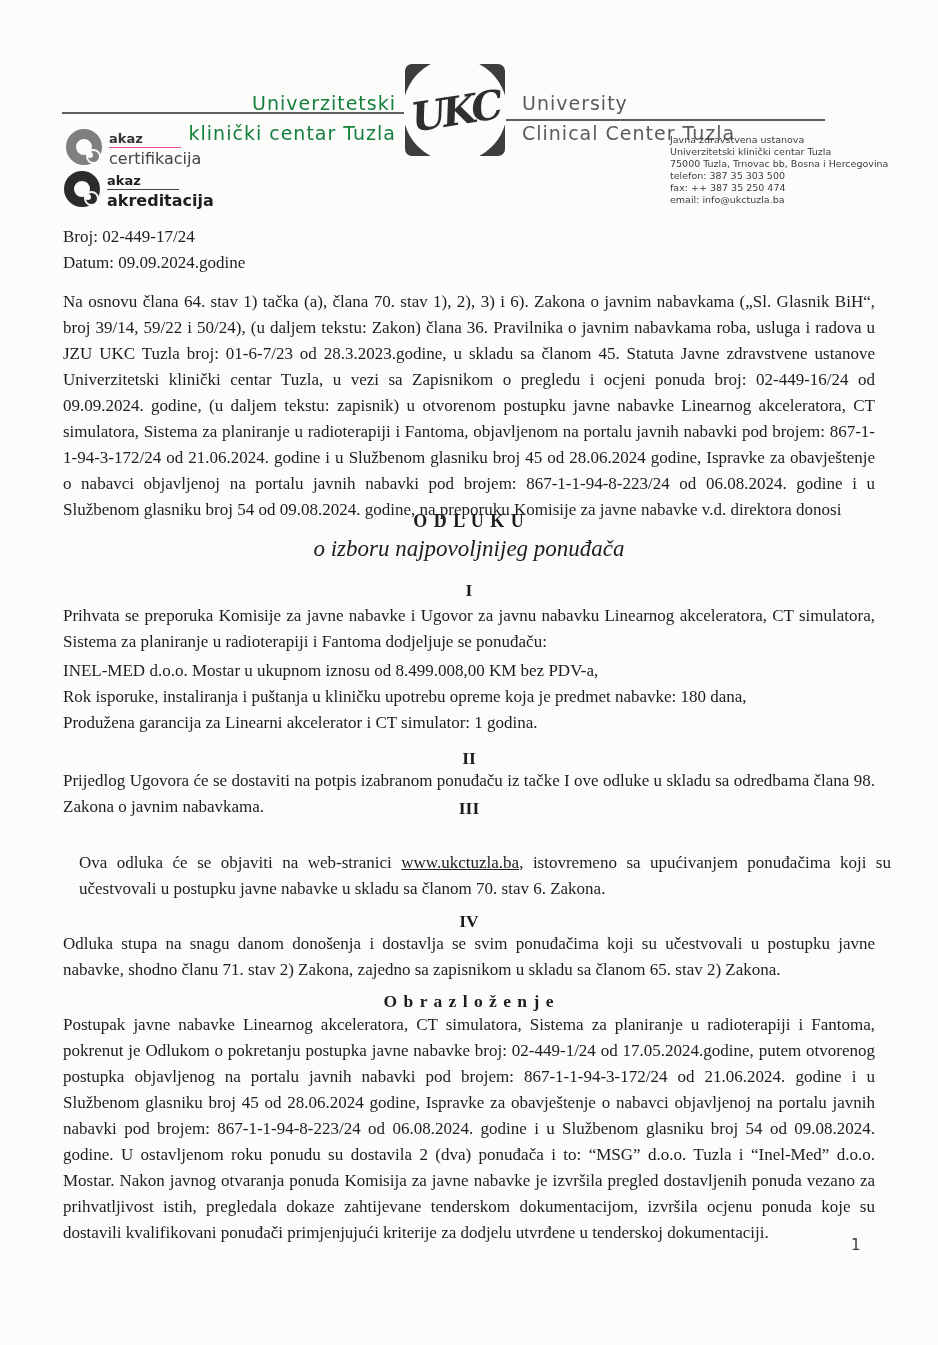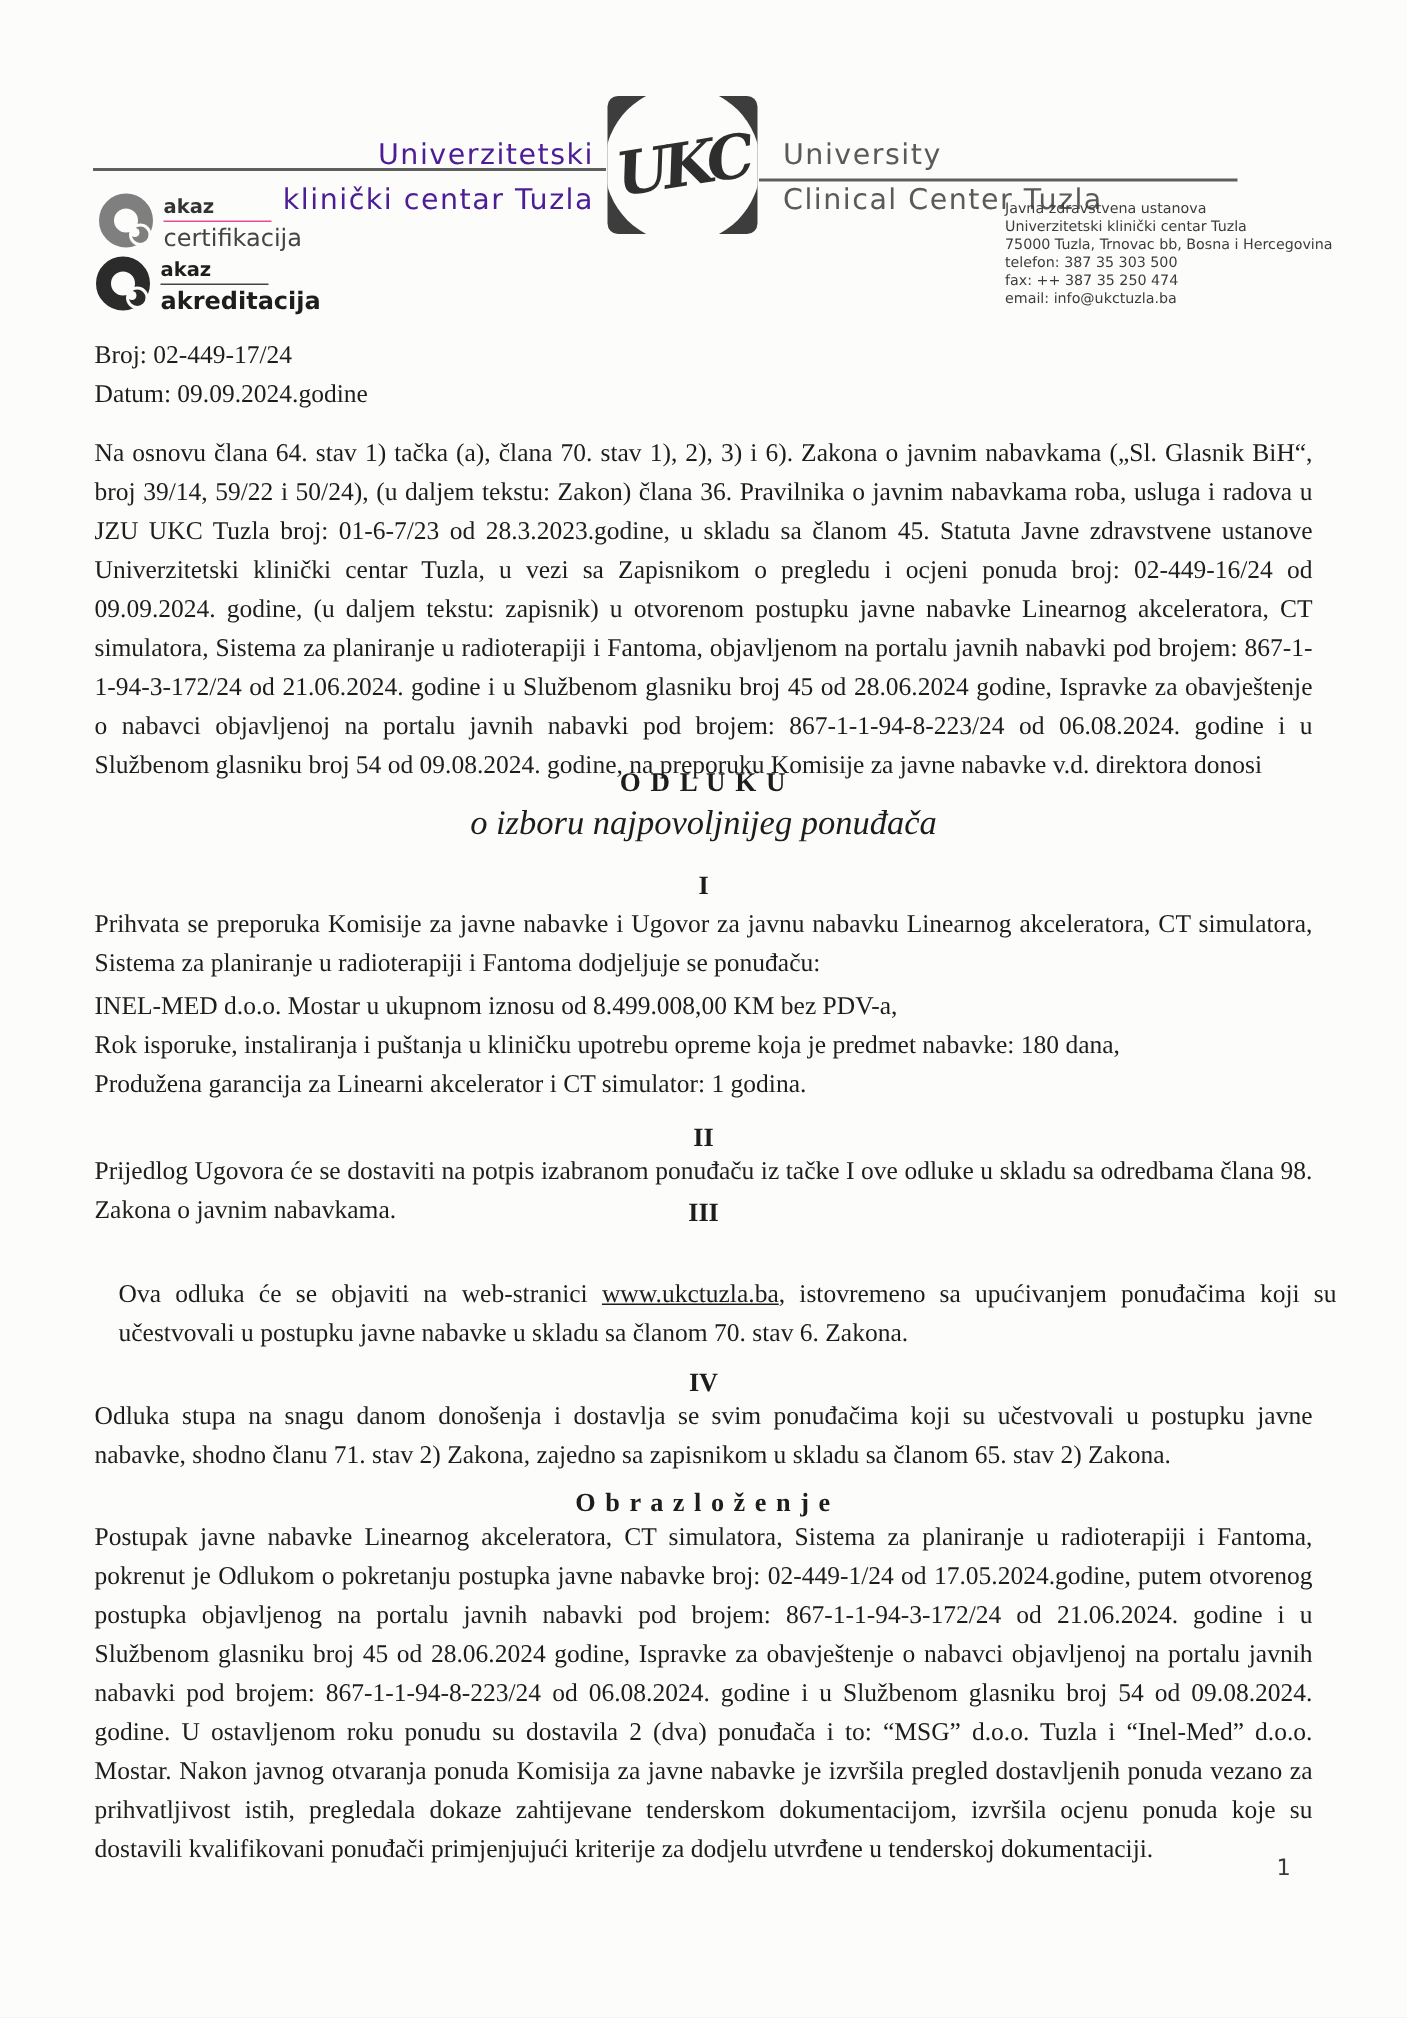--- a/index.html
+++ b/index.html
@@ -10,21 +10,21 @@
     margin:0 auto;
     background:#fcfcfb;
     overflow:hidden;
     color:#1d1d1d;
   }
   
   .org-left{
     position:absolute; right:542px; top:88px;
     text-align:right;
     font-family:"DejaVu Sans", sans-serif;
-    color:#4c1d95; font-size:19px; line-height:30px; letter-spacing:1px;
+    color:#15803d; font-size:19px; line-height:30px; letter-spacing:1px;
     white-space:nowrap;
   }
   .org-right{
     position:absolute; left:522px; top:88px;
     text-align:left;
     font-family:"DejaVu Sans", sans-serif;
     color:#5a5a5a; font-size:19px; line-height:30px; letter-spacing:1px;
     white-space:nowrap;
   }
   .rule-left{position:absolute; left:62px; top:112px; width:342px; height:2px; background:#5f5f5f;}

